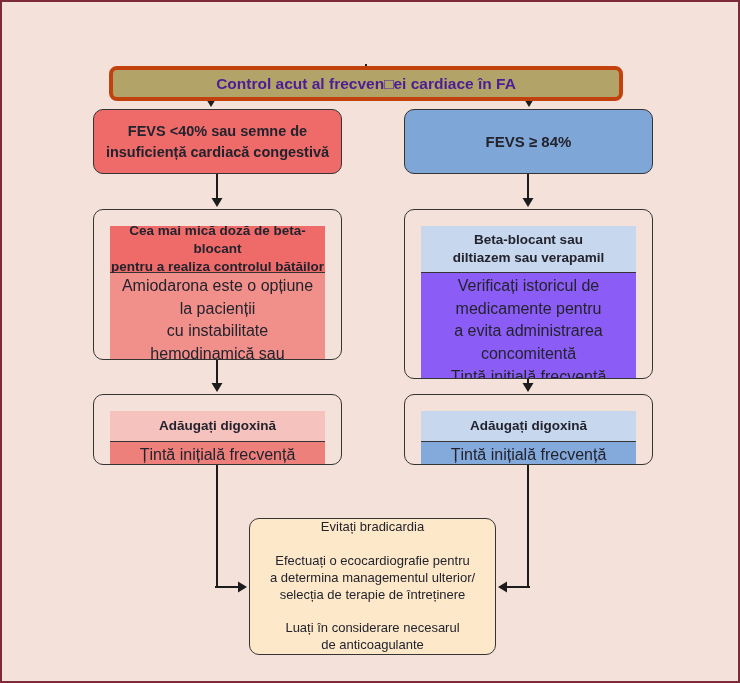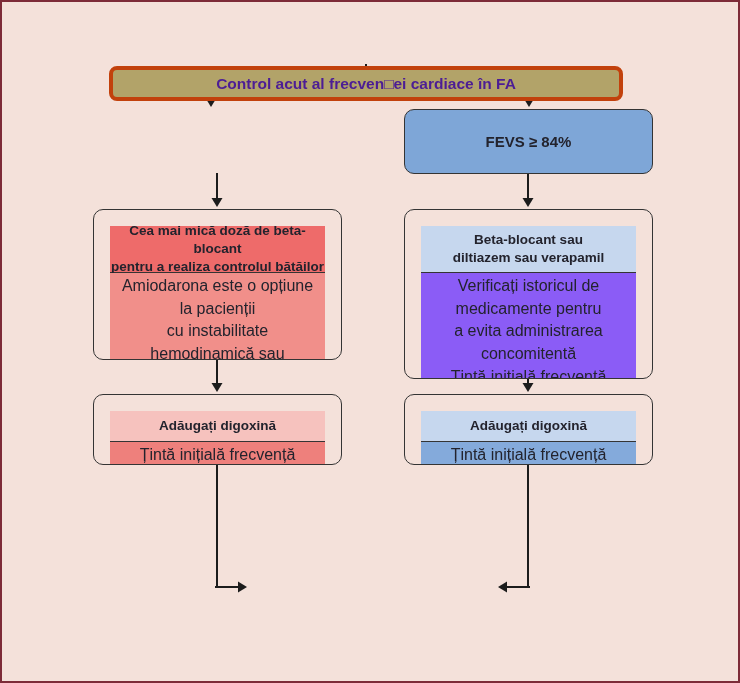--- a/index.html
+++ b/index.html
@@ -123,20 +123,24 @@
 
     <line x1="526" y1="463" x2="526" y2="585"></line>
     <line x1="527" y1="585" x2="505" y2="585"></line>
     <polygon points="505,579.5 505,590.5 496,585"></polygon>
   </svg>
 
   <div class="box title-box">
     <span class="pre">Control acut al frecven□ei cardiace în FA</span>
   </div>
 
+  <div class="box" id="left1">
+    <span class="pre">FEVS &lt;40% sau semne de
+insuficiență cardiacă congestivă</span>
+  </div>
 
   <div class="box" id="right1">
     <span class="pre">FEVS ≥ 84%</span>
   </div>
 
   <div class="box stack" id="left2">
     <div class="hd">
       <span class="pre">Cea mai mică doză de beta-blocant
 pentru a realiza controlul bătăilor</span>
     </div>
@@ -175,14 +179,24 @@
   <div class="box stack" id="right3">
     <div class="hd">
       <span class="pre">Adăugați digoxină</span>
     </div>
     <div class="bd">
       <span class="pre">Țintă inițială frecvență cardiacă
 în repaus &lt;110 bpm</span>
     </div>
   </div>
 
+  <div class="box" id="outcome">
+    <span class="pre">Evitați bradicardia
+
+Efectuați o ecocardiografie pentru
+a determina managementul ulterior/
+selecția de terapie de întreținere
+
+Luați în considerare necesarul
+de anticoagulante</span>
+  </div>
 
 </div>
 
 </body></html>

